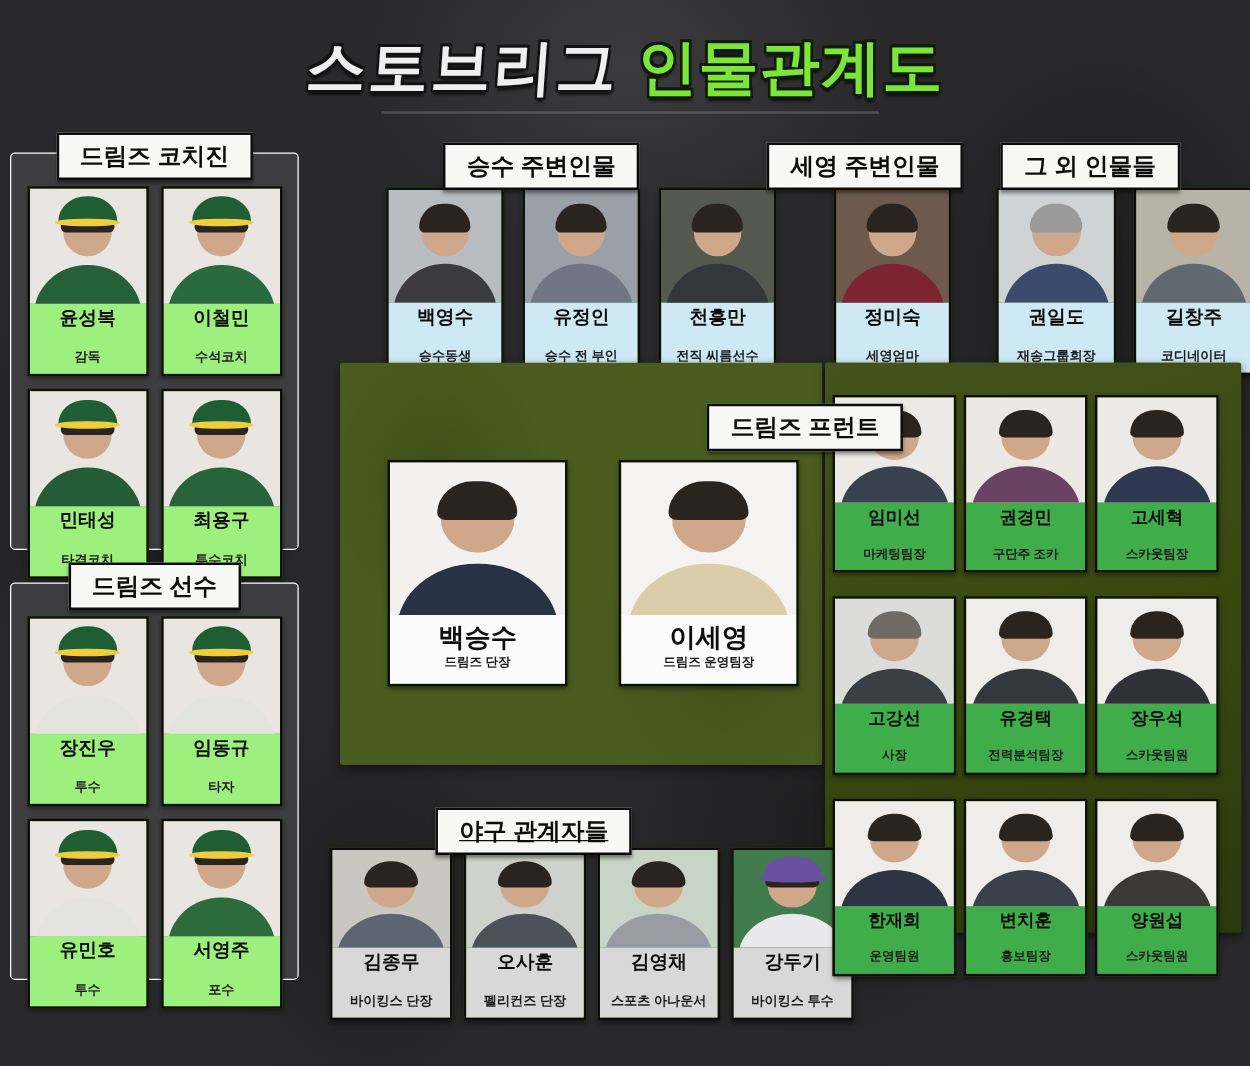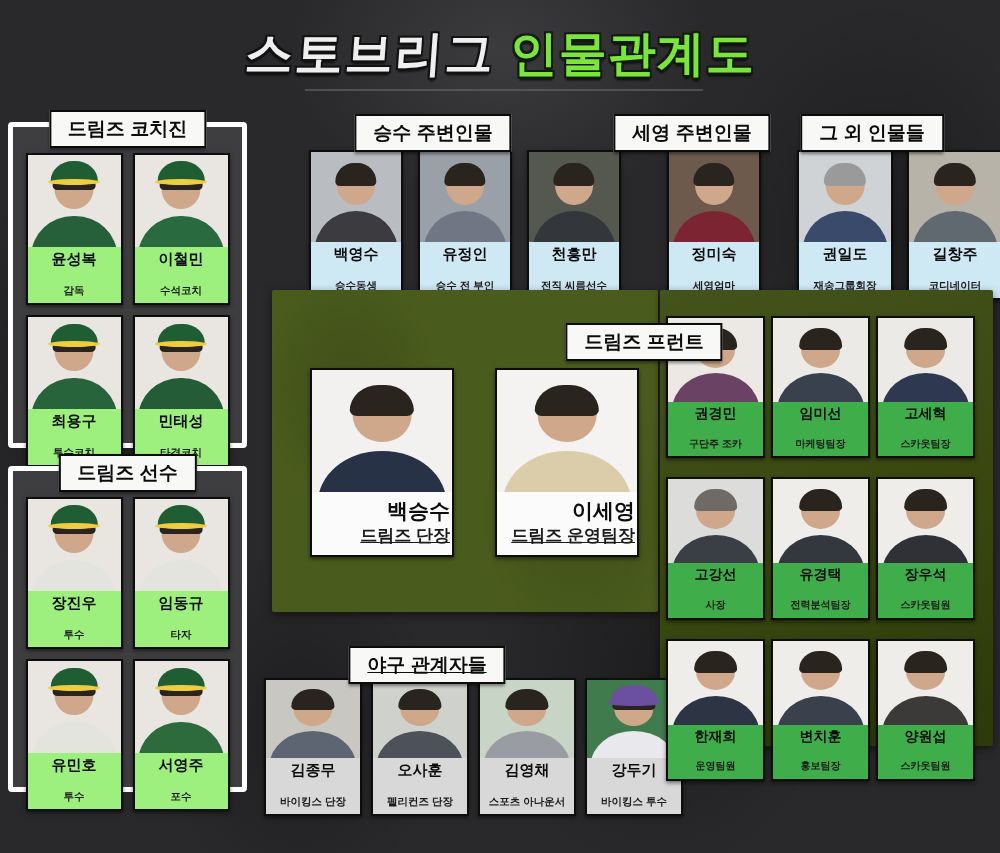--- a/index.html
+++ b/index.html
@@ -34,21 +34,21 @@
 
   
   .tag{
     position:absolute;background:#f8f8f7;border:2px solid #0b0b0b;color:#0c0c0c;
     font-size:19px;font-weight:800;padding:4px 17px;white-space:nowrap;z-index:5;
     transform:translateX(-50%);box-shadow:0 2px 3px rgba(0,0,0,.45);
   }
   .panel > .tag{top:-17px;left:50%;}
 
   
-  .panel{position:absolute;background:#3e3e40;border:5px solid #ffffff;border-radius:4px;}
+  .panel{position:absolute;background:#3e3e40;border:1px solid #ffffff;border-radius:4px;}
   .panel.coaches{left:8px;top:122px;width:229px;height:316px;}
   .panel.players{left:8px;top:466px;width:229px;height:316px;}
   .grid2{display:grid;grid-template-columns:repeat(2,97px);gap:10px;justify-content:center;padding-top:26px;}
 
   
   .front-main{
     position:absolute;left:272px;top:290px;width:386px;height:322px;border-radius:2px;
     background:
       radial-gradient(140px 180px at 20% 30%, rgba(0,0,0,.14), transparent 70%),
       radial-gradient(160px 200px at 80% 70%, rgba(0,0,0,.12), transparent 70%),
@@ -90,28 +90,28 @@
 
   
   .grid2 .card{width:97px;box-sizing:border-box;}      .grid2 .photo{height:92px;}
   .row-seungsoo .card,.row-seyoung .card{width:90px;}  .row-others .card{width:92px;}
   .row-seungsoo .photo,.row-seyoung .photo,.row-others .photo{height:90px;}
   .grid-staff .card{width:99px;box-sizing:border-box;} .grid-staff .photo{height:84px;}
   .grid-staff .name{font-size:14px;} .grid-staff .role{font-size:10px;}
   .row-baseball .card{width:94px;}   .row-baseball .photo{height:78px;}
   .row-leads .card{width:140px;}     .row-leads .photo{height:122px;}
   .row-leads .label{padding:6px 2px 9px;}
-  .row-leads .name{font-size:21px;}  .row-leads .role{font-size:17px;margin-top:2px;text-decoration:underline;}
+  .row-leads .name{font-size:21px;}  .row-leads .role{font-size:10px;margin-top:2px;}
 
   
   .lab-lightgreen .label{background:#9df07d;}
   .lab-blue       .label{background:#cfe9f4;}
   .lab-green      .label{background:#3fae4a;}
   .lab-gray       .label{background:#d8d8d8;}
-  .lab-white      .label{background:#fbfbfb;text-align:right;}
+  .lab-white      .label{background:#fbfbfb;}
 </style>
 </head>
 <body>
 
 <div id="stage">
 
   <header class="title">
     <span class="logo">스토브리그</span>
     <span class="subtitle">인물관계도</span>
   </header>
@@ -142,45 +142,45 @@
             <i class="ph-hair"></i>
             <i class="ph-cap"></i>
             <i class="ph-brim"></i>
           </div>
           <figcaption class="label">
             <div class="name">이철민</div>
             <div class="role">수석코치</div>
           </figcaption>
         </figure>
 
+        <figure class="card" style="--bg: #e9e6e1; --shirt: #235c36; --cap: #1f5e33; --brim: #efcd3e;">
+          <div class="photo has-cap">
+            <i class="ph-body"></i>
+            <i class="ph-head"></i>
+            <i class="ph-hair"></i>
+            <i class="ph-cap"></i>
+            <i class="ph-brim"></i>
+          </div>
+          <figcaption class="label">
+            <div class="name">민태성</div>
+            <div class="role">타격코치</div>
+          </figcaption>
+        </figure>
+
         <figure class="card" style="--bg: #e9e6e1; --shirt: #27643c; --cap: #1f5e33; --brim: #efcd3e;">
           <div class="photo has-cap">
             <i class="ph-body"></i>
             <i class="ph-head"></i>
             <i class="ph-hair"></i>
             <i class="ph-cap"></i>
             <i class="ph-brim"></i>
           </div>
           <figcaption class="label">
             <div class="name">최용구</div>
             <div class="role">투수코치</div>
-          </figcaption>
-        </figure>
-
-        <figure class="card" style="--bg: #e9e6e1; --shirt: #235c36; --cap: #1f5e33; --brim: #efcd3e;">
-          <div class="photo has-cap">
-            <i class="ph-body"></i>
-            <i class="ph-head"></i>
-            <i class="ph-hair"></i>
-            <i class="ph-cap"></i>
-            <i class="ph-brim"></i>
-          </div>
-          <figcaption class="label">
-            <div class="name">민태성</div>
-            <div class="role">타격코치</div>
           </figcaption>
         </figure>
       </div>
   </section>
 
   <section class="panel players">
     <div class="tag">드림즈 선수</div>
     <div class="grid2 lab-lightgreen">
 
         <figure class="card" style="--bg: #e9e6e1; --shirt: #e3e4de; --cap: #1f5e33; --brim: #efcd3e;">
@@ -359,46 +359,46 @@
         </div>
         <figcaption class="label">
           <div class="name">이세영</div>
           <div class="role">드림즈 운영팀장</div>
         </figcaption>
       </figure>
     </div>
 
   <div class="grid-staff lab-green">
 
+      <figure class="card" style="--bg: #eceae6; --shirt: #39404e;">
+        <div class="photo">
+          <i class="ph-body"></i>
+          <i class="ph-head"></i>
+          <i class="ph-hair"></i>
+
+        </div>
+        <figcaption class="label">
+          <div class="name">임미선</div>
+          <div class="role">마케팅팀장</div>
+        </figcaption>
+      </figure>
+
       <figure class="card" style="--bg: #ece9e4; --shirt: #6a4263;">
         <div class="photo">
           <i class="ph-body"></i>
           <i class="ph-head"></i>
           <i class="ph-hair"></i>
 
         </div>
         <figcaption class="label">
           <div class="name">권경민</div>
           <div class="role">구단주 조카</div>
         </figcaption>
       </figure>
 
-      <figure class="card" style="--bg: #eceae6; --shirt: #39404e;">
-        <div class="photo">
-          <i class="ph-body"></i>
-          <i class="ph-head"></i>
-          <i class="ph-hair"></i>
-
-        </div>
-        <figcaption class="label">
-          <div class="name">임미선</div>
-          <div class="role">마케팅팀장</div>
-        </figcaption>
-      </figure>
-
       <figure class="card" style="--bg: #eceae6; --shirt: #2e3850;">
         <div class="photo">
           <i class="ph-body"></i>
           <i class="ph-head"></i>
           <i class="ph-hair"></i>
 
         </div>
         <figcaption class="label">
           <div class="name">고세혁</div>
           <div class="role">스카웃팀장</div>

